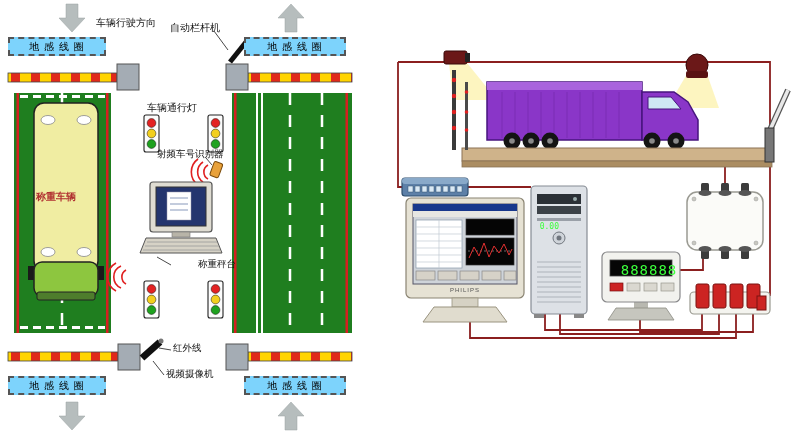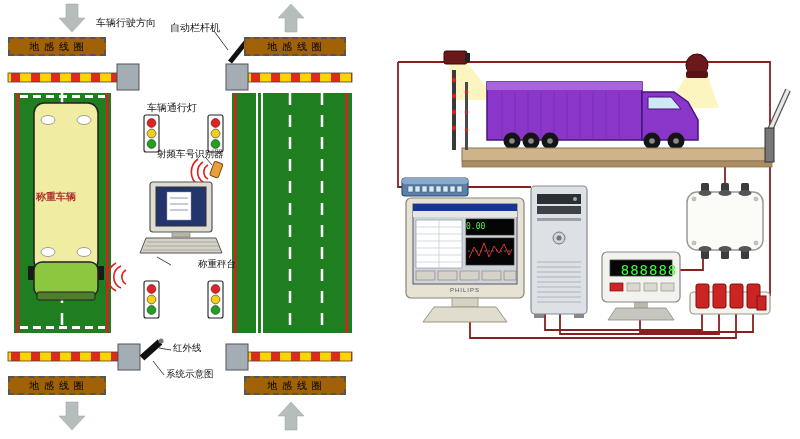--- a/index.html
+++ b/index.html
@@ -1,39 +1,39 @@
 <!DOCTYPE html>
 <html><head>
 <meta charset="utf-8">
 <style>
   html,body{margin:0;padding:0;background:#fff;}
   .canvas{position:relative;width:800px;height:439px;background:#fff;overflow:hidden;
           font-family:"Liberation Sans",sans-serif;}
   svg.gfx{position:absolute;left:0;top:0;}
   .lbl{position:absolute;white-space:nowrap;color:#111;line-height:1.15;
        font-family:"Liberation Sans",sans-serif;}
-  .coil-box{position:absolute;height:15px;border:2px dashed #555;background:#a16207;
+  .coil-box{position:absolute;height:15px;border:2px dashed #555;background:#7dd3fc;
             text-align:center;font-size:10px;line-height:15px;letter-spacing:1px;color:#000;}
   #coil-tl{left:8px;top:37px;width:94px;}
   #coil-tr{left:244px;top:37px;width:98px;}
   #coil-bl{left:8px;top:376px;width:94px;}
   #coil-br{left:244px;top:376px;width:98px;}
   #lbl-direction{left:96px;top:17px;font-size:10px;}
   #lbl-autobarrier{left:170px;top:22px;font-size:10px;}
   #lbl-light{left:147px;top:102px;font-size:10px;text-align:center;}
   #lbl-rfid{left:139px;top:149px;font-size:9.5px;margin-left:18px;}
   #lbl-vehicle{left:36px;top:191px;width:60px;font-size:10px;
                color:#b03030;font-weight:bold;}
   #lbl-scale{left:173px;top:259px;font-size:9.5px;margin-left:25px;}
   #lbl-infrared{left:173px;top:343px;font-size:9.5px;}
   #lbl-camera{left:166px;top:369px;font-size:9.5px;}
   #philips{left:444px;top:287px;width:42px;text-align:center;font-size:6px;
            letter-spacing:1px;color:#555;}
-  #screen-reading{left:466px;top:222px;width:48px;text-align:left;font-size:8px;
-                  color:#3cff3c;font-family:"DejaVu Sans Mono",monospace;}
+  #screen-reading{left:466px;top:222px;width:48px;text-align:right;font-size:8px;
+                  color:#3cff3c;font-family:"DejaVu Sans Mono",monospace;padding-left:45px;}
   #indicator-reading{left:610px;top:262px;width:78px;text-align:center;font-size:14px;
                      color:#3cff3c;letter-spacing:1px;font-family:"DejaVu Sans Mono",monospace;}
   #title{left:290px;top:414px;width:210px;text-align:center;font-size:17px;font-weight:bold;color:#000;}
 </style>
 </head>
 <body>
 
 <div class="canvas">
 
   <svg class="gfx" width="800" height="439" viewBox="0 0 800 439">
@@ -360,19 +360,19 @@
   <div class="coil-box" id="coil-tl">地 感 线 圈</div>
   <div class="coil-box" id="coil-tr">地 感 线 圈</div>
   <div class="coil-box" id="coil-bl">地 感 线 圈</div>
   <div class="coil-box" id="coil-br">地 感 线 圈</div>
 
   <div class="lbl" id="lbl-light">车辆通行灯</div>
   <div class="lbl" id="lbl-rfid">射频车号识别器</div>
   <div class="lbl" id="lbl-vehicle">称重车辆</div>
   <div class="lbl" id="lbl-scale">称重秤台</div>
   <div class="lbl" id="lbl-infrared">红外线</div>
-  <div class="lbl" id="lbl-camera">系统示意图</div>
+  <div class="lbl" id="lbl-camera">视频摄像机</div>
 
   <div class="lbl" id="philips">PHILIPS</div>
   <div class="lbl" id="screen-reading">0.00</div>
   <div class="lbl" id="indicator-reading">888888</div>
 
 </div>
 
 </body></html>

